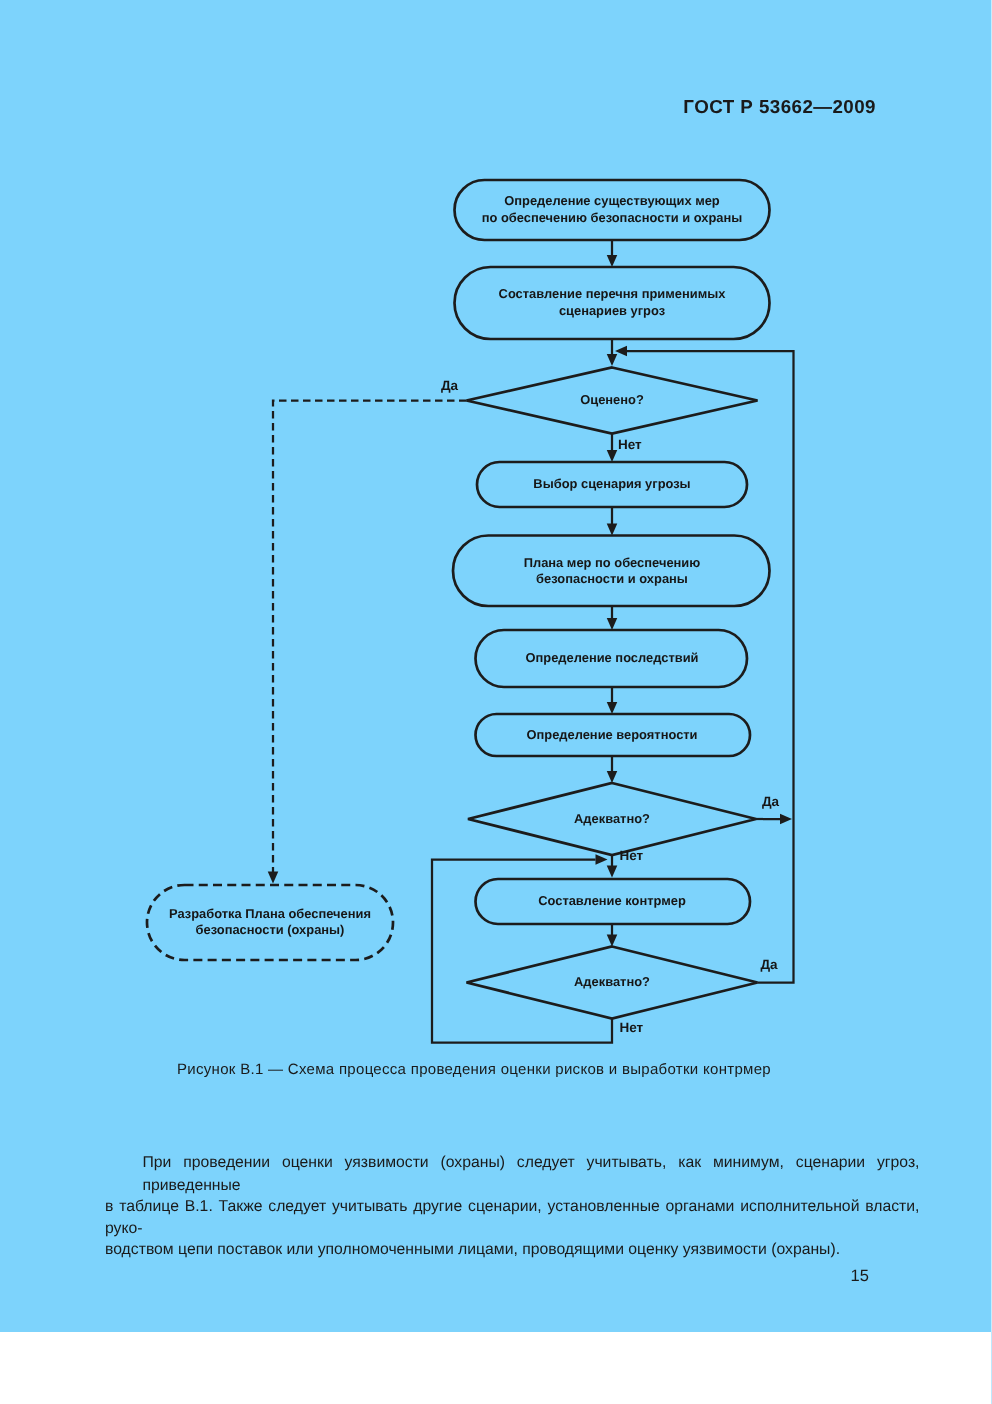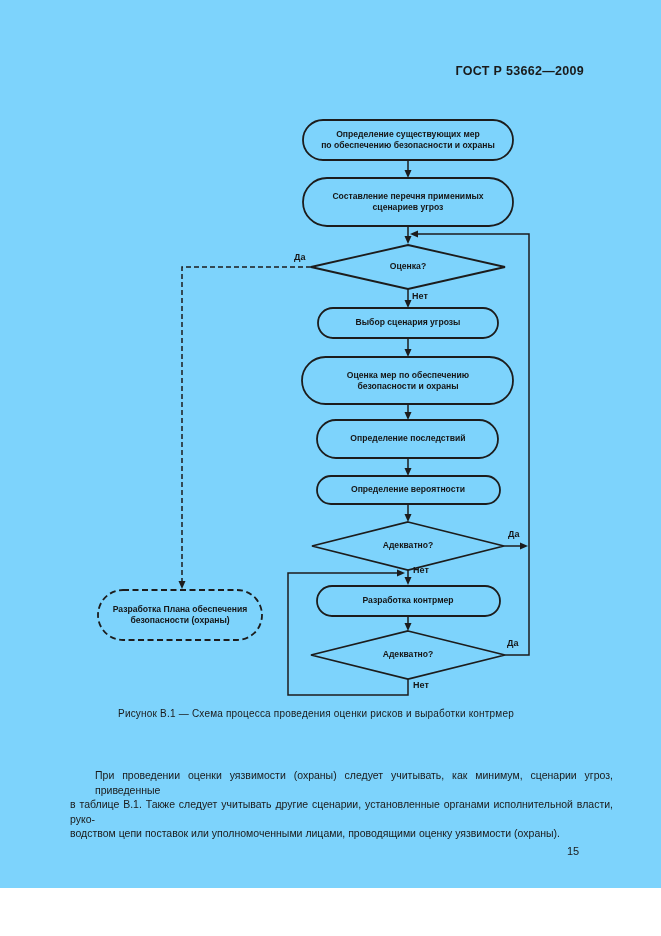--- a/index.html
+++ b/index.html
@@ -95,30 +95,30 @@
   </svg>
 
   <div class="nlabel" style="left:408px; top:140px;">
     <div>Определение существующих мер</div>
     <div>по обеспечению безопасности и охраны</div>
   </div>
   <div class="nlabel" style="left:408px; top:202px;">
     <div>Составление перечня применимых</div>
     <div>сценариев угроз</div>
   </div>
-  <div class="nlabel" style="left:408px; top:267px;">Оценка?</div>
+  <div class="nlabel" style="left:408px; top:267px;">Оценено?</div>
   <div class="nlabel" style="left:408px; top:323px;">Выбор сценария угрозы</div>
   <div class="nlabel" style="left:408px; top:381px;">
-    <div>Оценка мер по обеспечению</div>
+    <div>Плана мер по обеспечению</div>
     <div>безопасности и охраны</div>
   </div>
   <div class="nlabel" style="left:408px; top:439px;">Определение последствий</div>
   <div class="nlabel" style="left:408px; top:490px;">Определение вероятности</div>
   <div class="nlabel" style="left:408px; top:546px;">Адекватно?</div>
-  <div class="nlabel" style="left:408px; top:601px;">Разработка контрмер</div>
+  <div class="nlabel" style="left:408px; top:601px;">Составление контрмер</div>
   <div class="nlabel" style="left:408px; top:655px;">Адекватно?</div>
   <div class="nlabel" style="left:180px; top:615px;">
     <div>Разработка Плана обеспечения</div>
     <div>безопасности (охраны)</div>
   </div>
 
   <div class="elabel" style="left:294px; top:252px;">Да</div>
   <div class="elabel" style="left:412px; top:291px;">Нет</div>
   <div class="elabel" style="left:508px; top:529px;">Да</div>
   <div class="elabel" style="left:413px; top:565px;">Нет</div>

